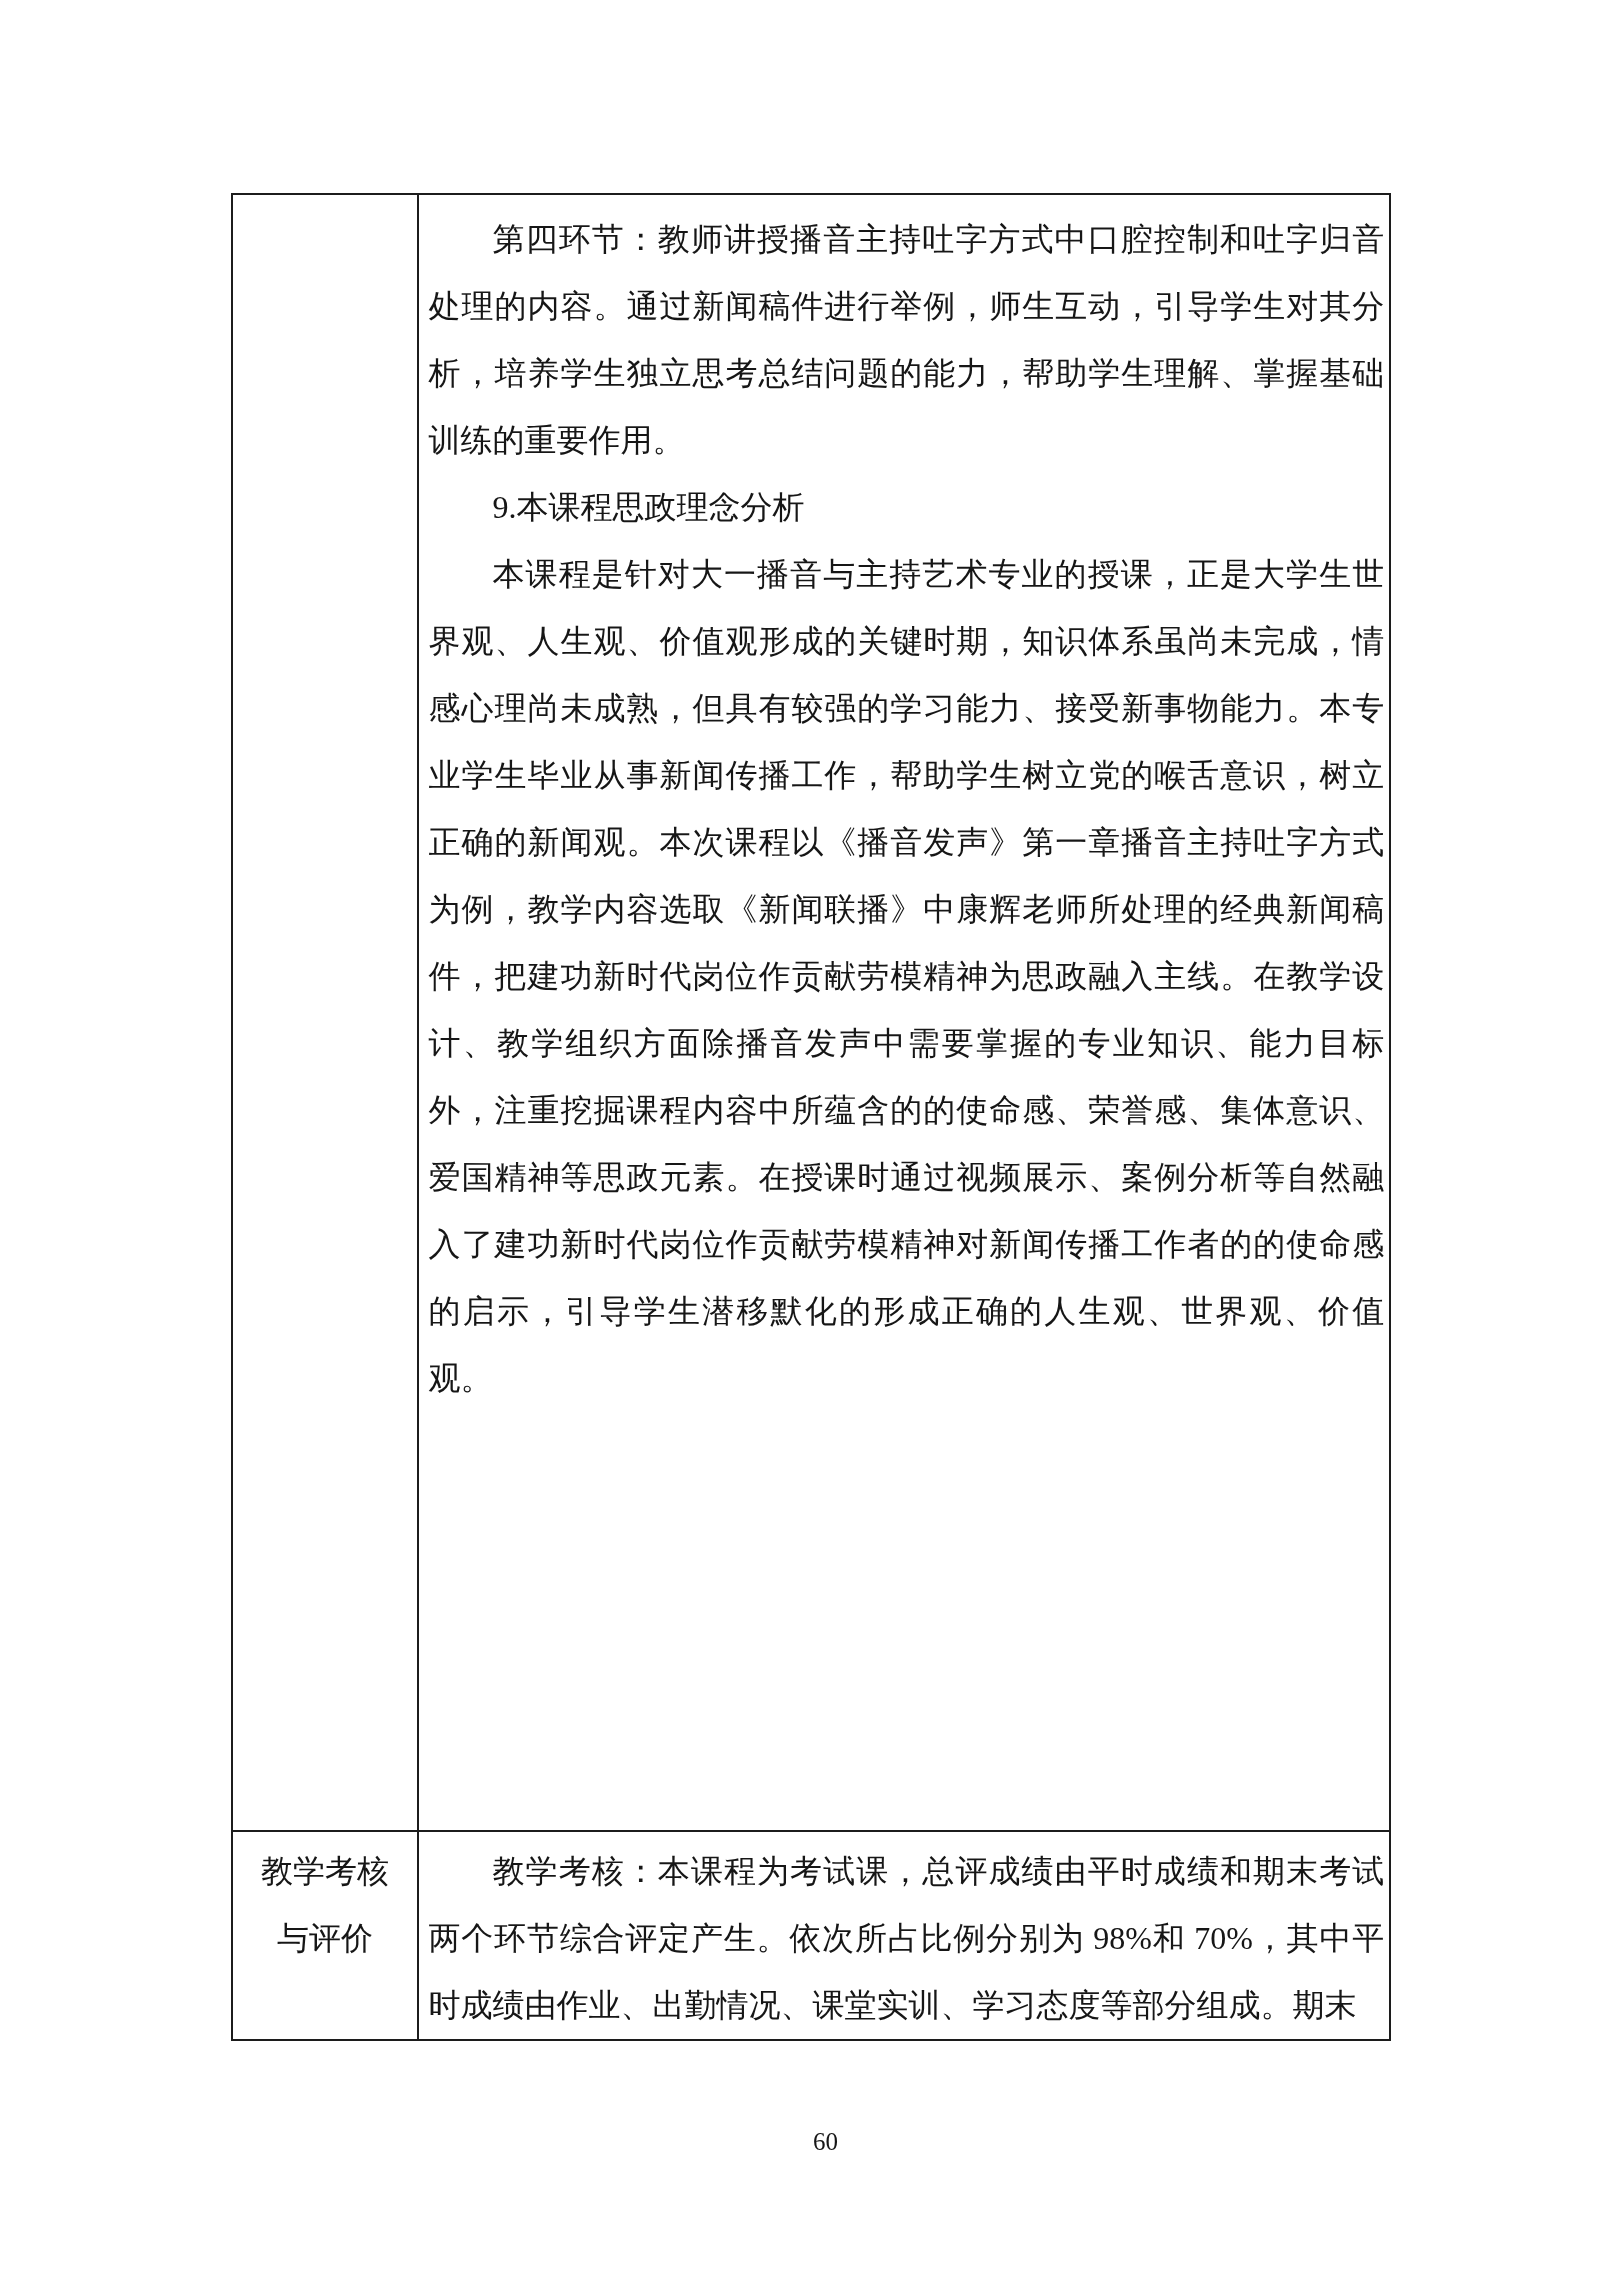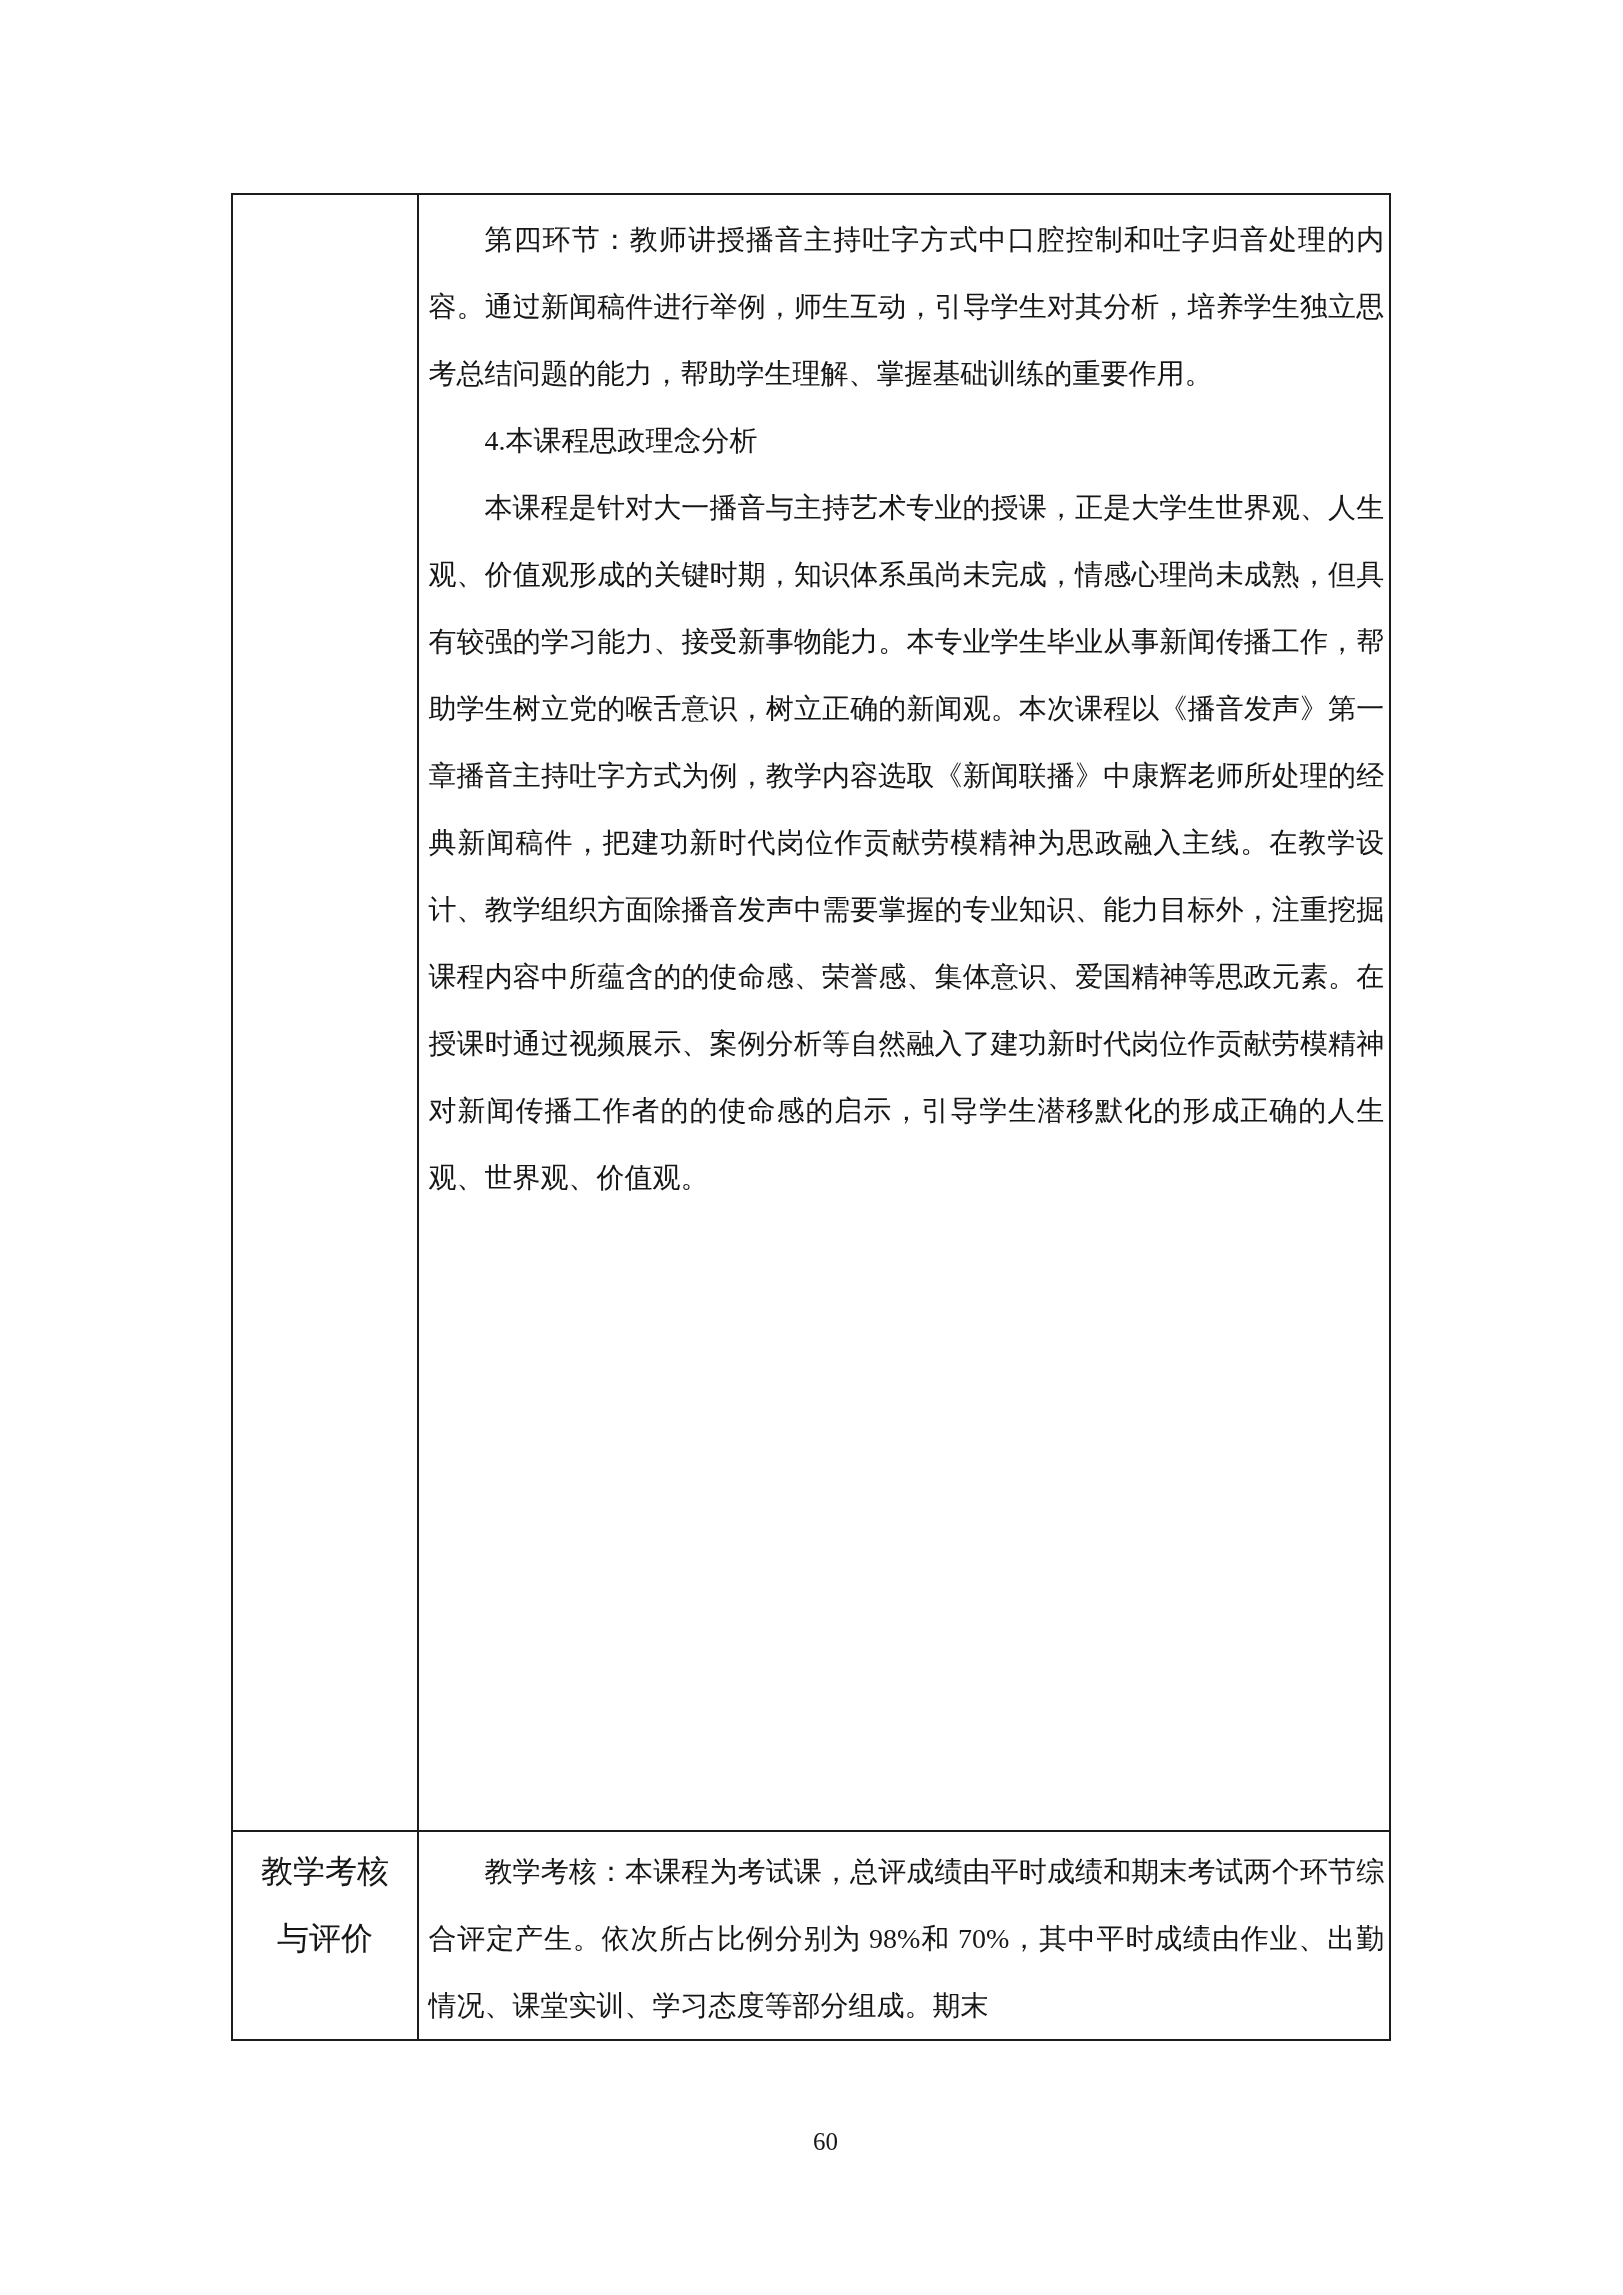--- a/index.html
+++ b/index.html
@@ -49,21 +49,21 @@
   }
   .cell-left {
     width: 186px;
     border-right: 2.4px solid #1c1c1c;
     font-size: 32px;
     line-height: 67px;
     text-align: center;
   }
   .cell-right {
     flex: 1;
-    font-size: 28px;
+    font-size: 32px;
     line-height: 67px;
   }
   .row1 .cell-right {
     padding: 11px 4.8px 0 9.5px;
   }
   .row2 .cell-left {
     padding-top: 6.3px;
   }
   .row2 .cell-right {
     padding: 6.3px 4.8px 0 9.5px;
@@ -92,21 +92,21 @@
 <body>
 
 <div class="doc-page">
 
   <div class="doc-table">
 
     <div class="t-row row1">
       <div class="cell cell-left"></div>
       <div class="cell cell-right">
         <p class="para">第四环节：教师讲授播音主持吐字方式中口腔控制和吐字归音处理的内容。通过新闻稿件进行举例，师生互动，引导学生对其分析，培养学生独立思考总结问题的能力，帮助学生理解、掌握基础训练的重要作用。</p>
-        <p class="para">4.本课程思政理念分析</p>
+        <p class="para">9.本课程思政理念分析</p>
         <p class="para">本课程是针对大一播音与主持艺术专业的授课，正是大学生世界观、人生观、价值观形成的关键时期，知识体系虽尚未完成，情感心理尚未成熟，但具有较强的学习能力、接受新事物能力。本专业学生毕业从事新闻传播工作，帮助学生树立党的喉舌意识，树立正确的新闻观。本次课程以《播音发声》第一章播音主持吐字方式为例，教学内容选取《新闻联播》中康辉老师所处理的经典新闻稿件，把建功新时代岗位作贡献劳模精神为思政融入主线。在教学设计、教学组织方面除播音发声中需要掌握的专业知识、能力目标外，注重挖掘课程内容中所蕴含的的使命感、荣誉感、集体意识、爱国精神等思政元素。在授课时通过视频展示、案例分析等自然融入了建功新时代岗位作贡献劳模精神对新闻传播工作者的的使命感的启示，引导学生潜移默化的形成正确的人生观、世界观、价值观。</p>
       </div>
     </div>
 
     <div class="t-row row2">
       <div class="cell cell-left">
         <span class="label-line">教学考核</span>
         <span class="label-line">与评价</span>
       </div>
       <div class="cell cell-right">

